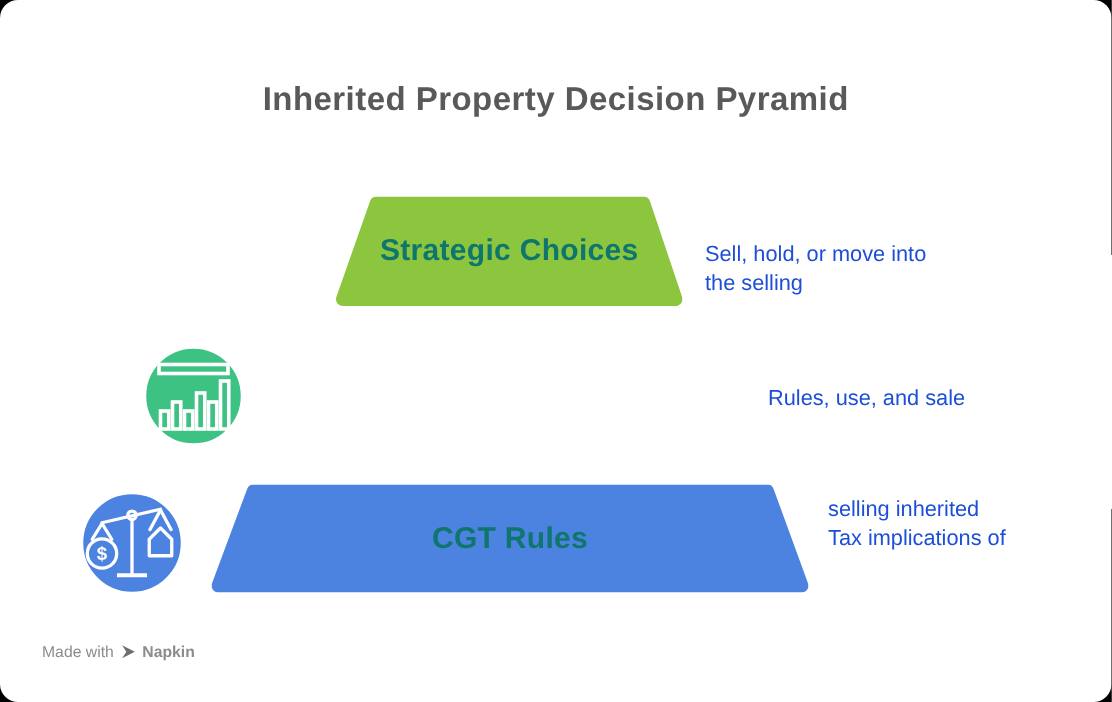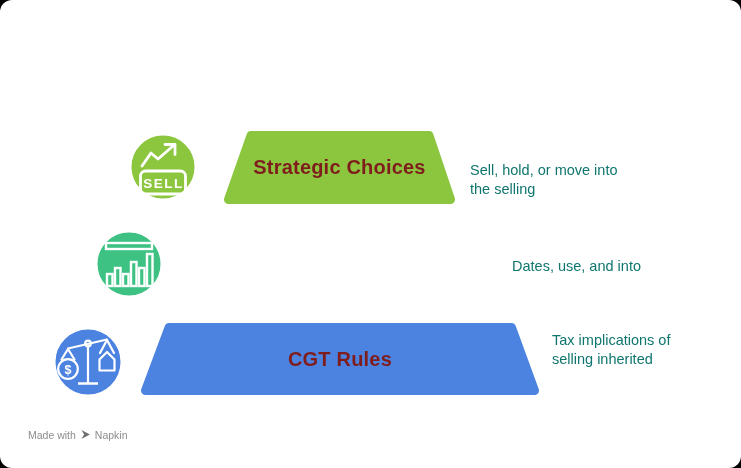--- a/index.html
+++ b/index.html
@@ -9,56 +9,48 @@
     font-family:"Liberation Sans",sans-serif;
   }
   .title{
     position:absolute;top:53px;left:0;width:741px;text-align:center;
     font-size:22px;font-weight:bold;color:#58595B;letter-spacing:.3px;
   }
   .trap{position:absolute;}
   .trap svg{display:block;}
   .trap .label{
     position:absolute;inset:0;display:flex;align-items:center;justify-content:center;
-    color:#7f1d1d;font-size:20px;font-weight:bold;letter-spacing:.2px;
+    color:#0f766e;font-size:20px;font-weight:bold;letter-spacing:.2px;
   }
   .icon{position:absolute;}
   .desc{
-    position:absolute;color:#0f766e;font-size:14.5px;line-height:19px;
+    position:absolute;color:#1d4ed8;font-size:14.5px;line-height:19px;
   }
   .watermark{
     position:absolute;left:28px;top:429px;display:flex;gap:4px;
     color:#8C8C8C;font-size:10.5px;
   }
-  .watermark .brand{font-weight:normal;color:#8C8C8C;}
+  .watermark .brand{font-weight:bold;color:#8C8C8C;}
   .t1{left:224px;top:131px;}
   .t2{left:182px;top:227px;}
   .t3{left:141px;top:323px;}
   .i1{left:129px;top:133px;}
   .i2{left:95px;top:230px;}
   .i3{left:53px;top:327px;}
   .d1{left:470px;top:161px;width:190px;}
   .d2{left:512px;top:257px;width:170px;}
   .d3{left:552px;top:331px;width:160px;}
 </style>
 </head>
 <body>
 
 <div class="stage">
 
+  <div class="title">Inherited Property Decision Pyramid</div>
 
-  <div class="icon i1">
-    <svg width="68" height="68" viewBox="0 0 68 68">
-      <circle cx="34" cy="34" r="32.5" stroke="#fff" stroke-width="2" fill="#8CC63F"></circle>
-      <polyline points="13,33 22,20 29,26 44,13" fill="none" stroke="#fff" stroke-width="2.8" stroke-linecap="round" stroke-linejoin="round"></polyline>
-      <path d="M36 11.5 L46 11.5 L46 21.5" fill="none" stroke="#fff" stroke-width="2.8" stroke-linecap="round" stroke-linejoin="round"></path>
-      <rect x="11.5" y="38" width="45" height="23" rx="5" fill="none" stroke="#fff" stroke-width="2.8"></rect>
-      <text x="34.5" y="55" text-anchor="middle" font-size="13.5" font-weight="bold" letter-spacing="1.5" fill="#fff">SELL</text>
-    </svg>
-  </div>
   <div class="trap t1">
     <svg width="231" height="73" viewBox="0 0 231 73">
       <path d="M27 4.5 L205 4.5 L226.5 68.5 L4.5 68.5 Z" stroke-width="9" stroke-linejoin="round" fill="#8CC63F" stroke="#8CC63F"></path>
     </svg>
     <div class="label">Strategic Choices</div>
   </div>
   <div class="desc d1">
     <div>Sell, hold, or move into</div>
     <div>the selling</div>
   </div>
@@ -69,21 +61,21 @@
       <rect x="11" y="13" width="46" height="6" fill="none" stroke="#fff" stroke-width="2.4"></rect>
       <rect x="12" y="44" width="5.5" height="12" fill="none" stroke="#fff" stroke-width="2.4"></rect>
       <rect x="20" y="38" width="5.5" height="18" fill="none" stroke="#fff" stroke-width="2.4"></rect>
       <rect x="28" y="44" width="5.5" height="12" fill="none" stroke="#fff" stroke-width="2.4"></rect>
       <rect x="36" y="32" width="5.5" height="24" fill="none" stroke="#fff" stroke-width="2.4"></rect>
       <rect x="44" y="38" width="5.5" height="18" fill="none" stroke="#fff" stroke-width="2.4"></rect>
       <rect x="52" y="24" width="5.5" height="32" fill="none" stroke="#fff" stroke-width="2.4"></rect>
     </svg>
   </div>
   <div class="desc d2">
-    <div>Dates, use, and into</div>
+    <div>Rules, use, and sale</div>
   </div>
 
   <div class="icon i3">
     <svg width="70" height="70" viewBox="0 0 70 70">
       <circle cx="35" cy="35" r="33.5" stroke="#fff" stroke-width="2" fill="#4C83E0"></circle>
       <line x1="35" y1="20" x2="35" y2="56" stroke="#fff" stroke-width="2.2"></line>
       <line x1="25" y1="56.5" x2="45" y2="56.5" stroke="#fff" stroke-width="2.6"></line>
       <line x1="15" y1="21.5" x2="54" y2="12.5" stroke="#fff" stroke-width="2.2" stroke-linecap="round"></line>
       <circle cx="35" cy="16.5" r="2.8" fill="none" stroke="#fff" stroke-width="2.2"></circle>
       <path d="M15 22 L8.5 32.5 M15 22 L21.5 32.5" fill="none" stroke="#fff" stroke-width="2.2" stroke-linecap="round"></path>
@@ -93,22 +85,22 @@
       <path d="M46.5 32.5 L54 25 L61.5 32.5 L61.5 43.5 L46.5 43.5 Z" fill="none" stroke="#fff" stroke-width="2.2" stroke-linejoin="round"></path>
     </svg>
   </div>
   <div class="trap t3">
     <svg width="398" height="72" viewBox="0 0 398 72">
       <path d="M28 4.5 L370.5 4.5 L393.5 67.5 L4.5 67.5 Z" stroke-width="9" stroke-linejoin="round" fill="#4C83E0" stroke="#4C83E0"></path>
     </svg>
     <div class="label">CGT Rules</div>
   </div>
   <div class="desc d3">
+    <div>selling inherited</div>
     <div>Tax implications of</div>
-    <div>selling inherited</div>
   </div>
 
   <div class="watermark">
     <span>Made with</span>
     <span style="display:inline-flex;">
       <svg width="11" height="11" viewBox="0 0 12 12">
         <path d="M1.5 1.2 L10.8 6 L1.5 10.8 L4.6 6 Z" fill="#6f6f6f"></path>
       </svg>
     </span>
     <span class="brand">Napkin</span>

